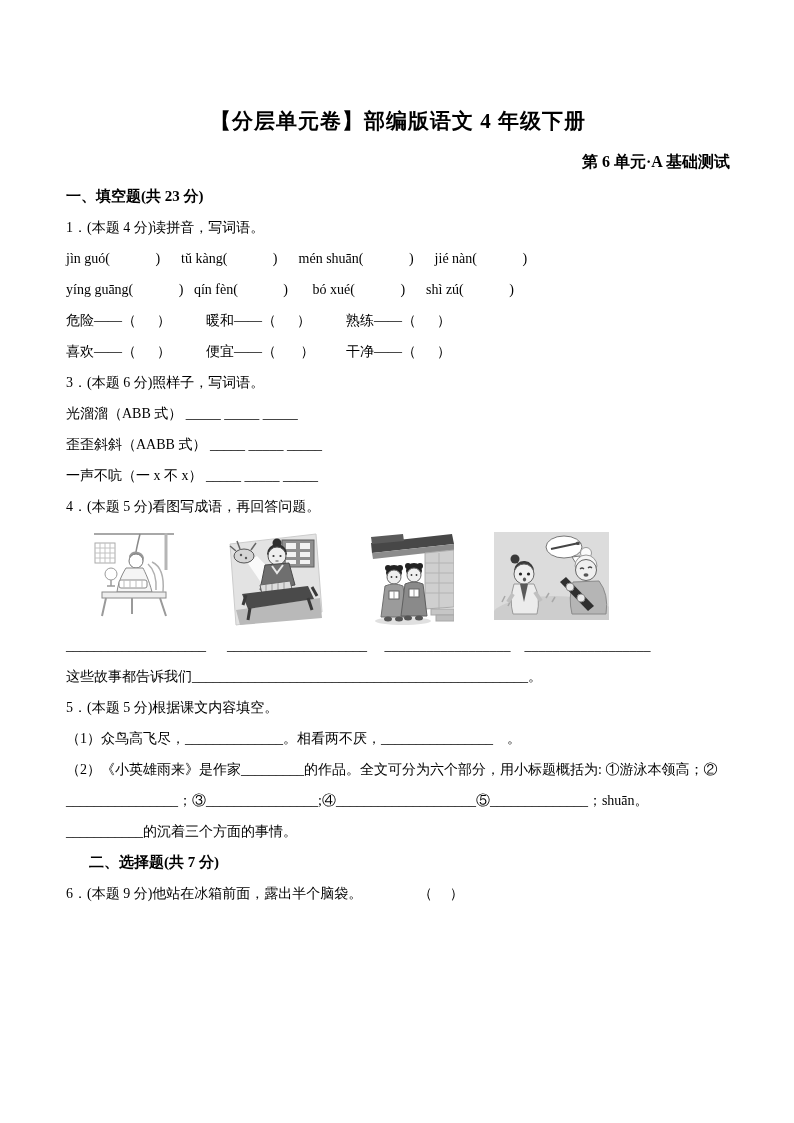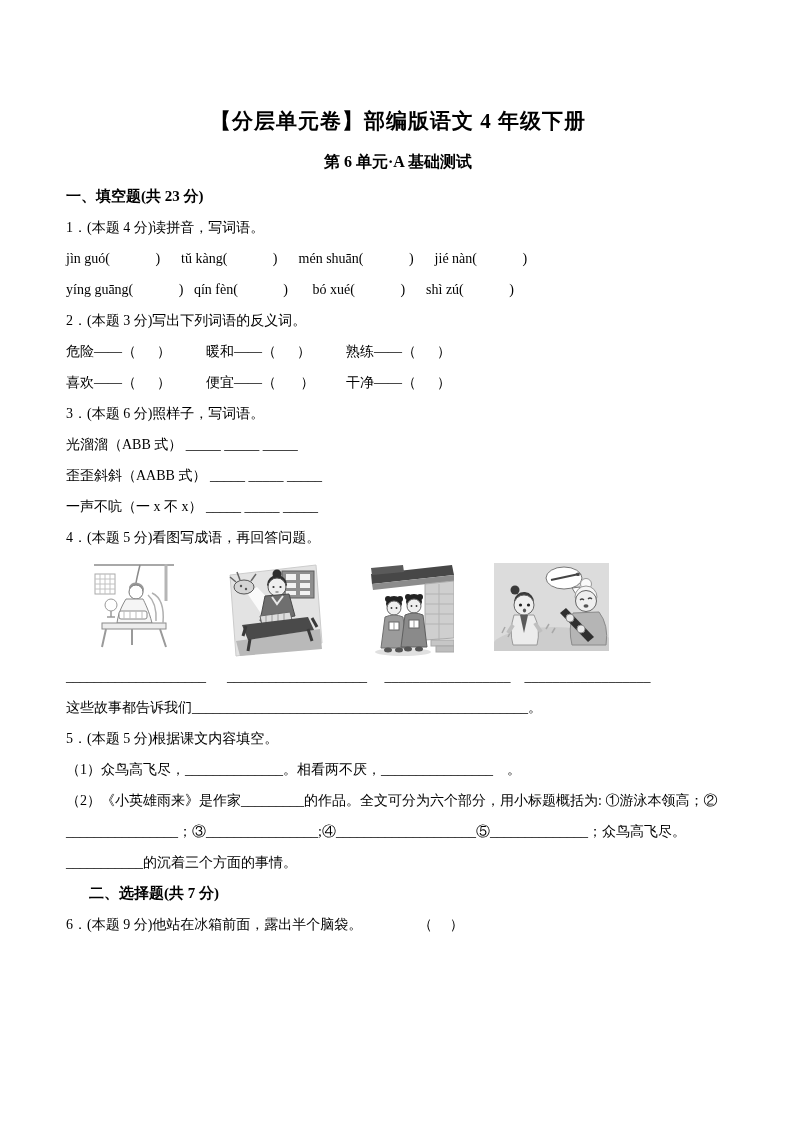--- a/index.html
+++ b/index.html
@@ -16,21 +16,21 @@
   .doc-title {
     margin: 0 0 16px 0;
     text-align: center;
     font-size: 21px;
     font-weight: bold;
     line-height: 27px;
     letter-spacing: 1px;
   }
   .doc-subtitle {
     margin: 0 0 15px 0;
-    text-align: center;
+    text-align: right;
     font-size: 16px;
     font-weight: bold;
     line-height: 21px;
   }
   .sec-heading {
     font-size: 15px;
     font-weight: bold;
     line-height: 19px;
     margin: 0 0 12px 0;
   }
@@ -61,21 +61,20 @@
 
     <h1 class="doc-title">【分层单元卷】部编版语文 4 年级下册</h1>
     <h2 class="doc-subtitle">第 6 单元·A 基础测试</h2>
 
     <div class="sec-heading">一、填空题(共 23 分)</div>
 
     <div class="line">1．(本题 4 分)读拼音，写词语。</div>
     <div class="line">jìn guó(             )      tǔ kàng(             )      mén shuān(             )      jié nàn(             )</div>
     <div class="line">yíng guāng(             )   qín fèn(             )       bó xué(             )      shì zú(             )</div>
 
-    <div class="line">2．(本题 3 分)写出下列词语的反义词。</div>
     <div class="line">危险——（      ）          暖和——（      ）          熟练——（      ）</div>
     <div class="line">喜欢——（      ）          便宜——（       ）         干净——（      ）</div>
 
     <div class="line">3．(本题 6 分)照样子，写词语。</div>
     <div class="line">光溜溜（ABB 式） _____ _____ _____</div>
     <div class="line">歪歪斜斜（AABB 式） _____ _____ _____</div>
     <div class="line">一声不吭（一 x 不 x） _____ _____ _____</div>
 
     <div class="line">4．(本题 5 分)看图写成语，再回答问题。</div>
 
@@ -193,20 +192,20 @@
         <path d="M19 62 l-5 8 M41 60 l6 9" stroke="#bfbfbf" stroke-width="4" fill="none"></path>
       </svg>
     </div>
 
     <div class="line">____________________      ____________________     __________________    __________________</div>
     <div class="line">这些故事都告诉我们________________________________________________。</div>
 
     <div class="line">5．(本题 5 分)根据课文内容填空。</div>
     <div class="line">（1）众鸟高飞尽，______________。相看两不厌，________________　。</div>
     <div class="line">（2）《小英雄雨来》是作家_________的作品。全文可分为六个部分，用小标题概括为: ①游泳本领高；②</div>
-    <div class="line">________________；③________________;④____________________⑤______________；众鸟高飞尽。</div>
+    <div class="line">________________；③________________;④____________________⑤______________；shuān。</div>
     <div class="line">___________的沉着三个方面的事情。</div>
 
     <div class="sec-heading second">二、选择题(共 7 分)</div>
     <div class="line">6．(本题 9 分)他站在冰箱前面，露出半个脑袋。                （     ）</div>
 
   </div>
 </div>
 
 </body></html>

